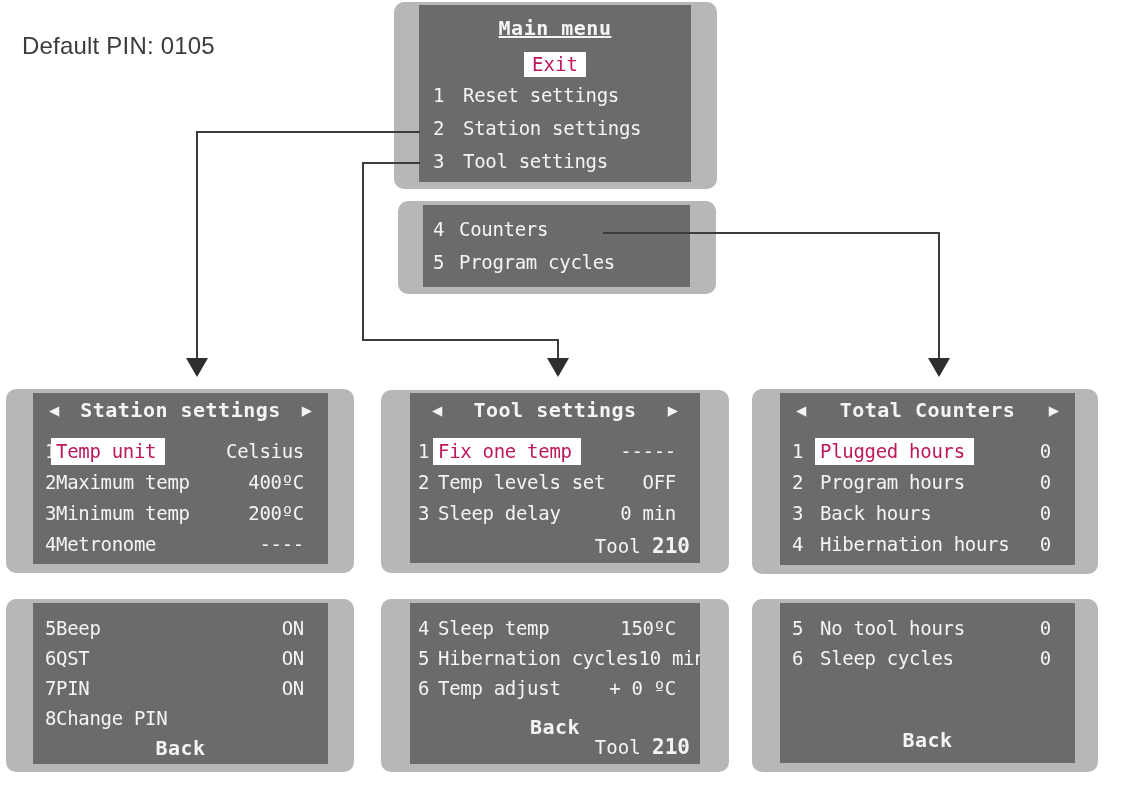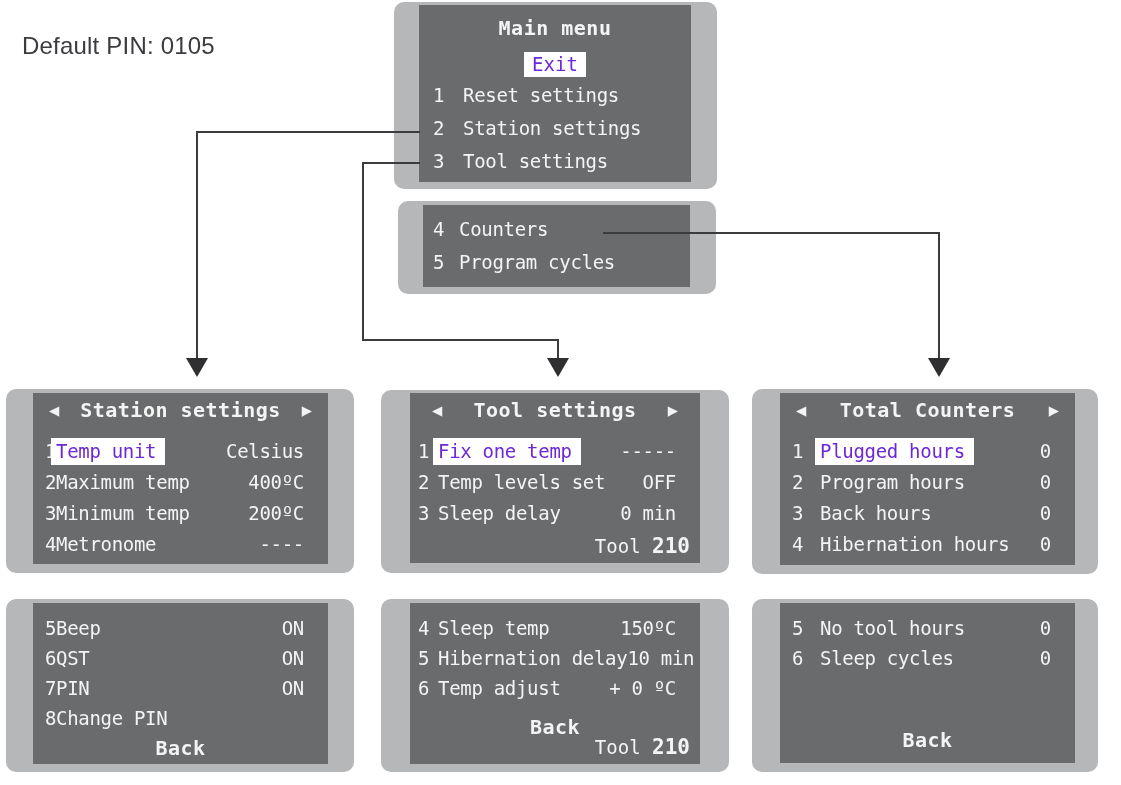--- a/index.html
+++ b/index.html
@@ -16,34 +16,35 @@
   
   .panel { position:absolute; background:#b5b7b9; border-radius:10px; }
   .screen {
     position:absolute; left:26px; right:26px; top:4px; bottom:9px;
     background:#696b6d; color:#f4f4f4; overflow:hidden;
   }
   .screen-title {
     display:flex; align-items:center; justify-content:center;
     font-weight:bold; font-size:20px; height:26px; margin-top:10px;
     letter-spacing:0.5px;
+    text-decoration:underline;
   }
   .title-nav {
     display:flex; align-items:center; margin-top:4px; margin-bottom:12px;
     padding:0 16px; height:26px; font-weight:bold; font-size:20px;
   }
   .title-nav .ttl { flex:1; text-align:center; letter-spacing:0.5px; }
   .nav-arrow { font-size:17px; line-height:1; }
   .exit-row { display:flex; justify-content:center; align-items:center; height:30px; margin-top:8px; font-size:19px; }
   .mrow { display:flex; align-items:center; height:31px; font-size:19px; letter-spacing:-0.3px; }
   .mrow.tight { height:30px; }
   .num { width:44px; padding-left:14px; flex:none; }
   .lbl { white-space:nowrap; }
   .val { margin-left:auto; padding-right:24px; white-space:nowrap; }
-  .hl { background:#ffffff; color:#6d28d9; padding:2px 9px 3px 5px; margin-left:-5px; }
+  .hl { background:#ffffff; color:#be185d; padding:2px 9px 3px 5px; margin-left:-5px; }
   .back-row { text-align:center; font-weight:bold; font-size:20px; height:30px; line-height:30px; letter-spacing:0.5px; }
   .tool-badge { position:absolute; right:10px; bottom:5px; font-size:19px; white-space:nowrap; }
   .tool-badge .tb-num { font-weight:bold; font-size:21px; }
   
   .cols-menu .num { width:44px; padding-left:14px; }
   .cols-menu2 .num { width:36px; padding-left:10px; }
   .cols-side .num { width:23px; padding-left:12px; }
   .cols-tool .num { width:28px; padding-left:8px; }
   .cols-total .num { width:40px; padding-left:12px; }
   
@@ -176,21 +177,21 @@
 
 <div class="panel" style="left:381px; top:599px; width:348px; height:173px;">
   <div class="screen cols-tool" style="left:29px; top:4px; right:29px; bottom:8px; padding-top:10px;">
     <div class="mrow tight">
       <span class="num">4</span>
       <span class="lbl">Sleep temp</span>
       <span class="val">150ºC</span>
     </div>
     <div class="mrow tight">
       <span class="num">5</span>
-      <span class="lbl">Hibernation delay</span>
+      <span class="lbl">Hibernation cycles</span>
       <span class="val">10 min</span>
     </div>
     <div class="mrow tight">
       <span class="num">6</span>
       <span class="lbl">Temp adjust</span>
       <span class="val">+ 0 ºC</span>
     </div>
     <div class="back-row" style="margin-top:9px;">Back</div>
     <div class="tool-badge"><span>Tool </span><span class="tb-num">210</span></div>
   </div>

